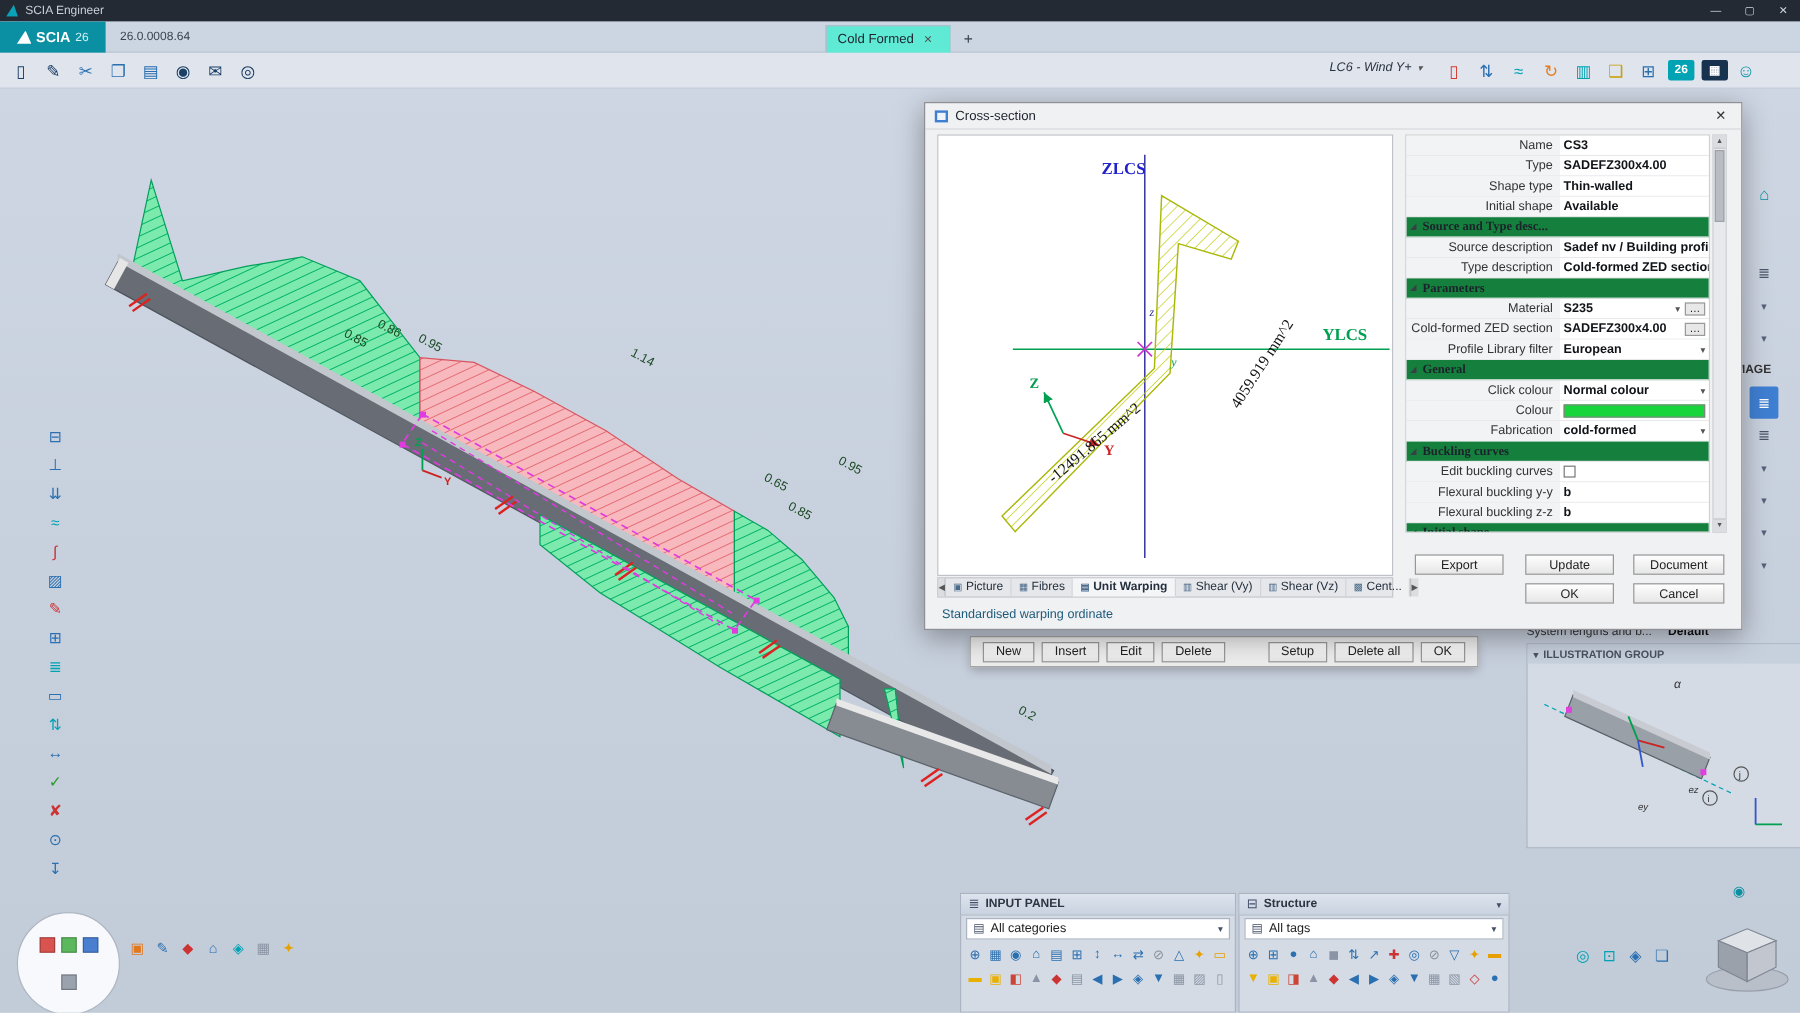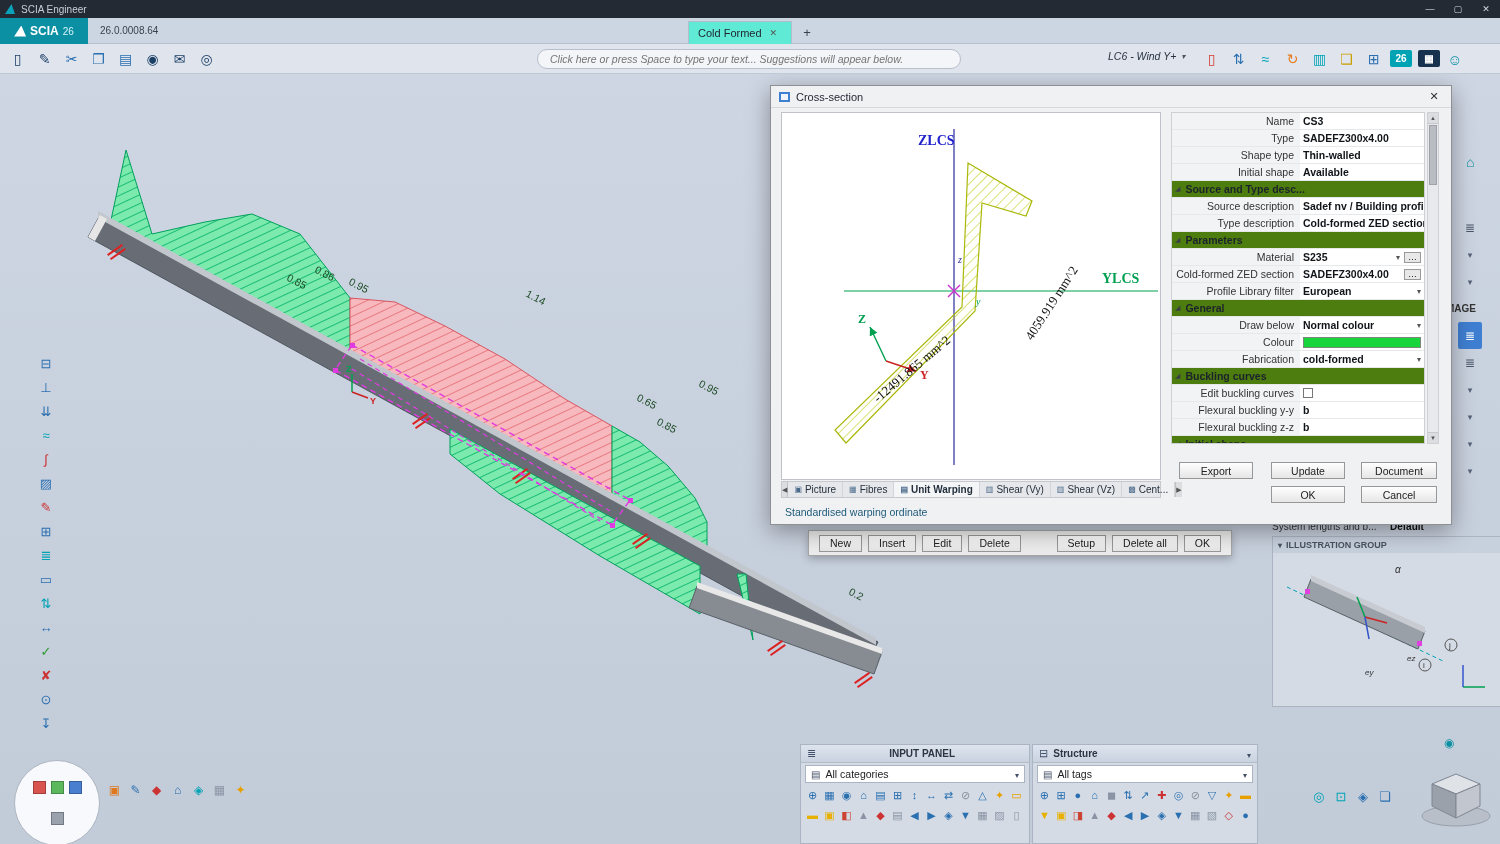--- a/index.html
+++ b/index.html
@@ -72,21 +72,21 @@
   .actions .arow{height:18px;background:#e2e8f0;border:1px solid #b4becb;display:flex;align-items:center;gap:6px;padding:0 6px;font-size:10.5px;color:#1f2733;}
   .actions .ago{width:12px;height:12px;border:1px solid #2a6fb0;border-radius:50%;color:#2a6fb0;font-size:9px;display:flex;align-items:center;justify-content:center;}
   .actions .ago::before{content:"»";}
   .act-eye{position:absolute;left:1444px;top:662px;font-size:12px;color:#0a8fa3;z-index:1;}
 
   
   .panel{position:absolute;background:#d4dbe5;border:1px solid #aab4c2;z-index:1;}
   .inputp{left:800px;top:670px;width:230px;height:100px;}
   .structp{left:1032px;top:670px;width:226px;height:100px;}
   .phead{height:18px;background:linear-gradient(#dde4ee,#c9d2df);display:flex;align-items:center;padding:0 6px;gap:5px;border-bottom:1px solid #b4becb;}
-  .phead .ptitle{font-size:10px;font-weight:bold;color:#2d3542;flex:1;text-align:center;}
+  .phead .ptitle{font-size:10px;font-weight:bold;color:#2d3542;flex:1;text-align:left;}
   .phead .ptitle-l{text-align:left;}
   .phead .pico{font-size:11px;color:#44506a;}
   .phead .pch::before{content:"▾";font-size:8px;color:#44506a;}
   .pfilter{height:18px;margin:2px 4px;background:#fff;border:1px solid #aab4c2;display:flex;align-items:center;padding:0 5px;gap:5px;font-size:10.5px;color:#222;}
   .pfilter .fico{font-size:10px;color:#44506a;}
   .pfilter .fch{margin-left:auto;}
   .pfilter .fch::before{content:"▾";font-size:8px;color:#44506a;}
   .prow-icons{display:flex;padding:1px 3px;}
   .prow-icons .gi{width:17px;height:18px;font-size:11px;}
 
@@ -115,21 +115,21 @@
   .cs-tab .tg{font-size:8px;color:#4a6a8a;}
   .cs-tab[data-active="true"]{font-weight:bold;background:#f4f5f7;}
   .dlg-status{position:absolute;left:14px;top:420px;font-size:10.5px;color:#1d5a7a;}
 
   .props{position:absolute;left:400px;top:26px;width:254px;height:332px;background:#fbfbfc;border:1px solid #cfd0d4;overflow:hidden;}
   .prop-row{display:flex;align-items:center;height:17px;border-bottom:1px solid #e7e8ea;font-size:10.5px;position:relative;}
   .prop-arrow{display:none;margin:0 3px;color:#3a3f46;font-size:7px;}
   .prop-arrow::before{content:"◢";}
   .prop-label{width:128px;flex:none;text-align:right;padding-right:6px;color:#333;overflow:hidden;white-space:nowrap;background:#f2f3f5;height:100%;display:flex;align-items:center;justify-content:flex-end;}
   .prop-value{flex:1;display:flex;align-items:center;font-weight:bold;color:#101418;padding:0 3px;overflow:hidden;white-space:nowrap;height:100%;background:#fff;}
-  .prop-row[data-kind="group"]{background:#4d7c0f;}
+  .prop-row[data-kind="group"]{background:#15803d;font-family:Liberation Serif, serif;}
   .prop-row[data-kind="group"] .prop-arrow{display:inline;}
   .prop-row[data-kind="group"] .prop-label{width:auto;background:transparent;text-align:left;font-weight:bold;color:#1c222b;justify-content:flex-start;padding-left:2px;}
   .prop-chevron{display:none;margin-left:auto;font-size:8px;color:#555;font-weight:normal;}
   .prop-chevron::before{content:"▾";}
   .prop-row[data-kind="dropdown"] .prop-chevron,.prop-row[data-kind="dropdown-ellipsis"] .prop-chevron{display:inline;}
   .prop-ellipsis{display:none;margin-left:4px;border:1px solid #9a9a9a;background:#e8e8e8;font-size:9px;line-height:9px;padding:0 3px;font-weight:normal;}
   .prop-ellipsis::before{content:"…";}
   .prop-row[data-kind="dropdown-ellipsis"] .prop-ellipsis{display:inline;}
   .prop-row[data-kind="ellipsis"] .prop-ellipsis{display:inline;margin-left:auto;}
   .prop-swatch{display:none;width:100%;height:11px;border:1px solid #7a8a7a;}
@@ -191,23 +191,20 @@
         <span class="gi" title="copy-icon" style="color: rgb(42, 111, 176);">❐</span>
 
         <span class="gi" title="gallery-icon" style="color: rgb(42, 111, 176);">▤</span>
 
         <span class="gi" title="eye-icon" style="color: rgb(28, 63, 102);">◉</span>
 
         <span class="gi" title="mail-icon" style="color: rgb(28, 63, 102);">✉</span>
 
         <span class="gi" title="zoom-info-icon" style="color: rgb(28, 63, 102);">◎</span>
       </div>
-    <div class="search">
-      <input type="text" placeholder="Click here or press Space to type your text... Suggestions will appear below." style="">
-    </div>
     <div class="loadcase">
       <span>LC6 - Wind Y+</span>
       <span class="lc-ch">▾</span>
     </div>
     <div class="tb-right">
       <span style="display:flex">
 
           <span class="gi" title="clipboard-icon" style="color: rgb(212, 58, 47);">▯</span>
 
           <span class="gi" title="move-axes-icon" style="color: rgb(42, 111, 176);">⇅</span>
@@ -738,21 +735,21 @@
           </div>
 
           <div class="prop-row" data-kind="group" title="General">
             <span class="prop-arrow"></span>
             <span class="prop-label">General</span>
 
           </div>
 
           <div class="prop-row" data-kind="dropdown" title="Draw colour">
 
-            <span class="prop-label">Draw below</span>
+            <span class="prop-label">Click colour</span>
             <span class="prop-value">
 
               <span class="prop-value-text">Normal colour</span>
               <span class="prop-chevron"></span>
 
             </span>
           </div>
 
           <div class="prop-row" data-kind="swatch" title="Colour">
 

